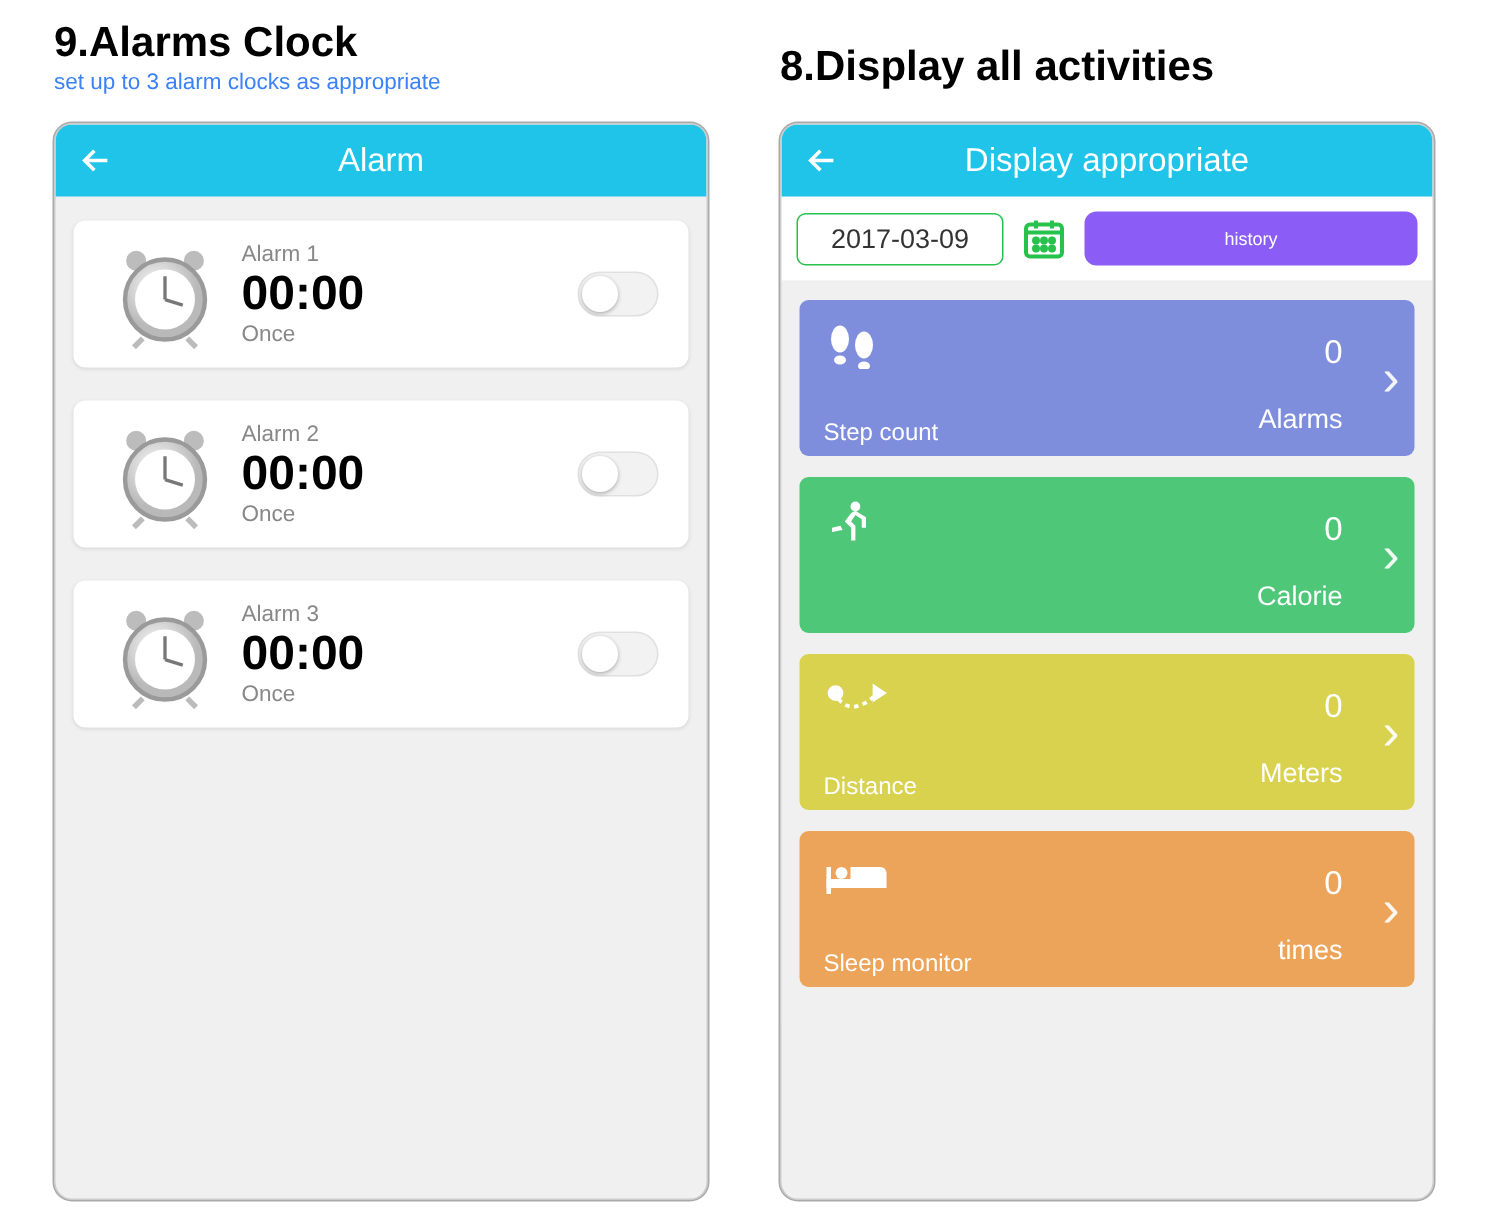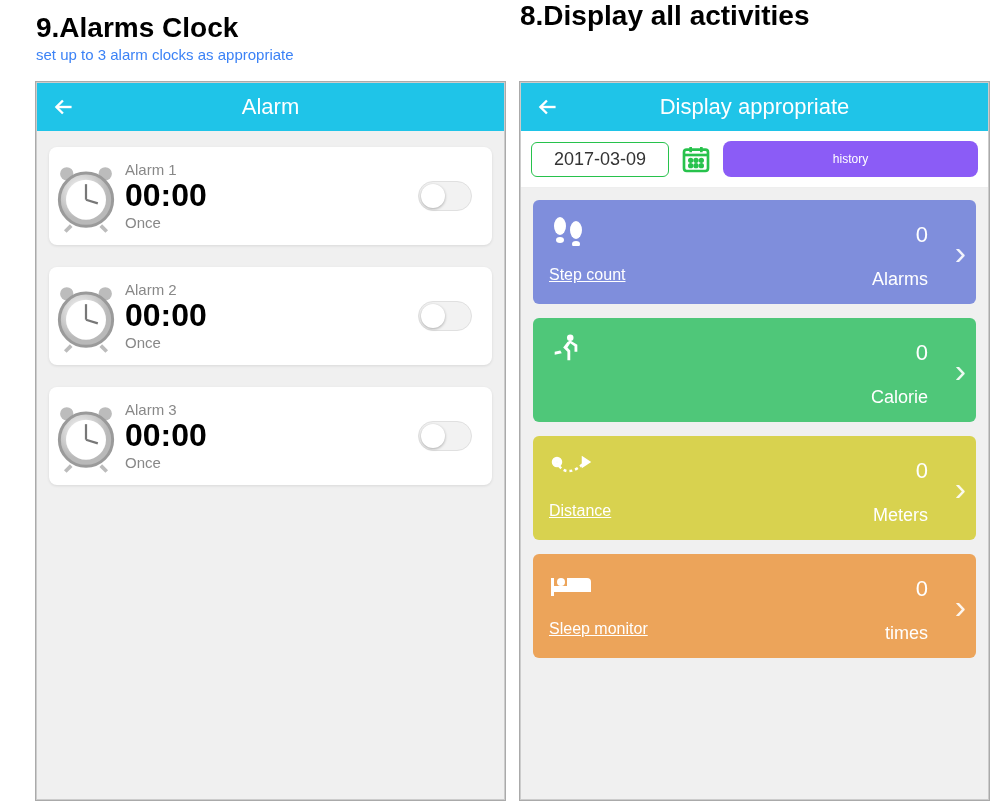--- a/index.html
+++ b/index.html
@@ -10,29 +10,29 @@
     height: 805px;
     position: relative;
   }
   .section-header {
     position: absolute;
     color: #000;
   }
   .section-header .title { font-size: 28px; font-weight: 600; }
   .section-header .subtitle { font-size: 15px; color: #3b82f6; margin-top: 2px; }
   #sec7 { left: 36px; top: 12px; }
-  #sec8 { left: 520px; top: 0; text-align: right; }
+  #sec8 { left: 520px; top: 28px; text-align: right; }
 
   .phone {
     position: absolute;
-    width: 469px;
+    width: 436px;
     height: 718px;
     background: #f0f0f0;
     border: 1px solid #ccc;
-    border-radius: 0;
+    border-radius: 12px;
     overflow: hidden;
     box-shadow: 0 0 0 1px #aaa;
   }
   #phone-left  { left: 36px;  top: 82px; }
   #phone-right { left: 520px; top: 82px; }
 
   .topbar {
     height: 48px;
     background: #1fc4e8;
     color: #fff;
@@ -49,24 +49,24 @@
   .topbar .title {
     flex: 1; text-align: center; font-weight: 400;
   }
 
   
   .alarm-list { padding: 10px 6px; }
   .alarm-card {
     background: #fff;
     border-radius: 8px;
     margin: 6px 6px 22px 6px;
-    padding: 12px 0;
+    padding: 12px 24px;
     display: flex;
     align-items: center;
-    gap: 2px;
+    gap: 14px;
     box-shadow: 0 1px 3px rgba(0,0,0,.1);
     position: relative;
   }
   .alarm-icon {
     width: 74px; height: 74px;
     display:flex; align-items:center; justify-content:center;
   }
   .alarm-text .name { font-size: 15px; color: #888; }
   .alarm-text .time { font-size: 32px; color: #000; font-weight: 600; line-height: 1.1; }
   .alarm-text .repeat { font-size: 15px; color: #888; }
@@ -101,21 +101,21 @@
   .act-list { padding: 12px 12px; background:#f0f0f0; }
   .act-card {
     border-radius:6px; color:#fff; margin-bottom:14px; padding:14px 16px 12px 16px;
     position:relative; height:104px;
   }
   .act-card.steps   { background:#7f8edc; }
   .act-card.exercise{ background:#4fc779; }
   .act-card.distance{ background:#d8d24f; }
   .act-card.sleep   { background:#eca45a; }
   .act-icon { height:34px; display:flex; align-items:center; }
-  .act-label { font-size:16px; margin-top:18px;text-decoration:underline; }
+  .act-label { font-size:16px; margin-top:32px; }
   .act-value { position:absolute; right:48px; top:22px; font-size:22px; }
   .act-unit  { position:absolute; right:48px; bottom:14px; font-size:18px; }
   .act-chevron {
     position:absolute; right:10px; top:0; bottom:0; display:flex; align-items:center;
     font-size:34px; color:rgba(255,255,255,.9);
   }
 </style>
 </head>
 <body>
 

